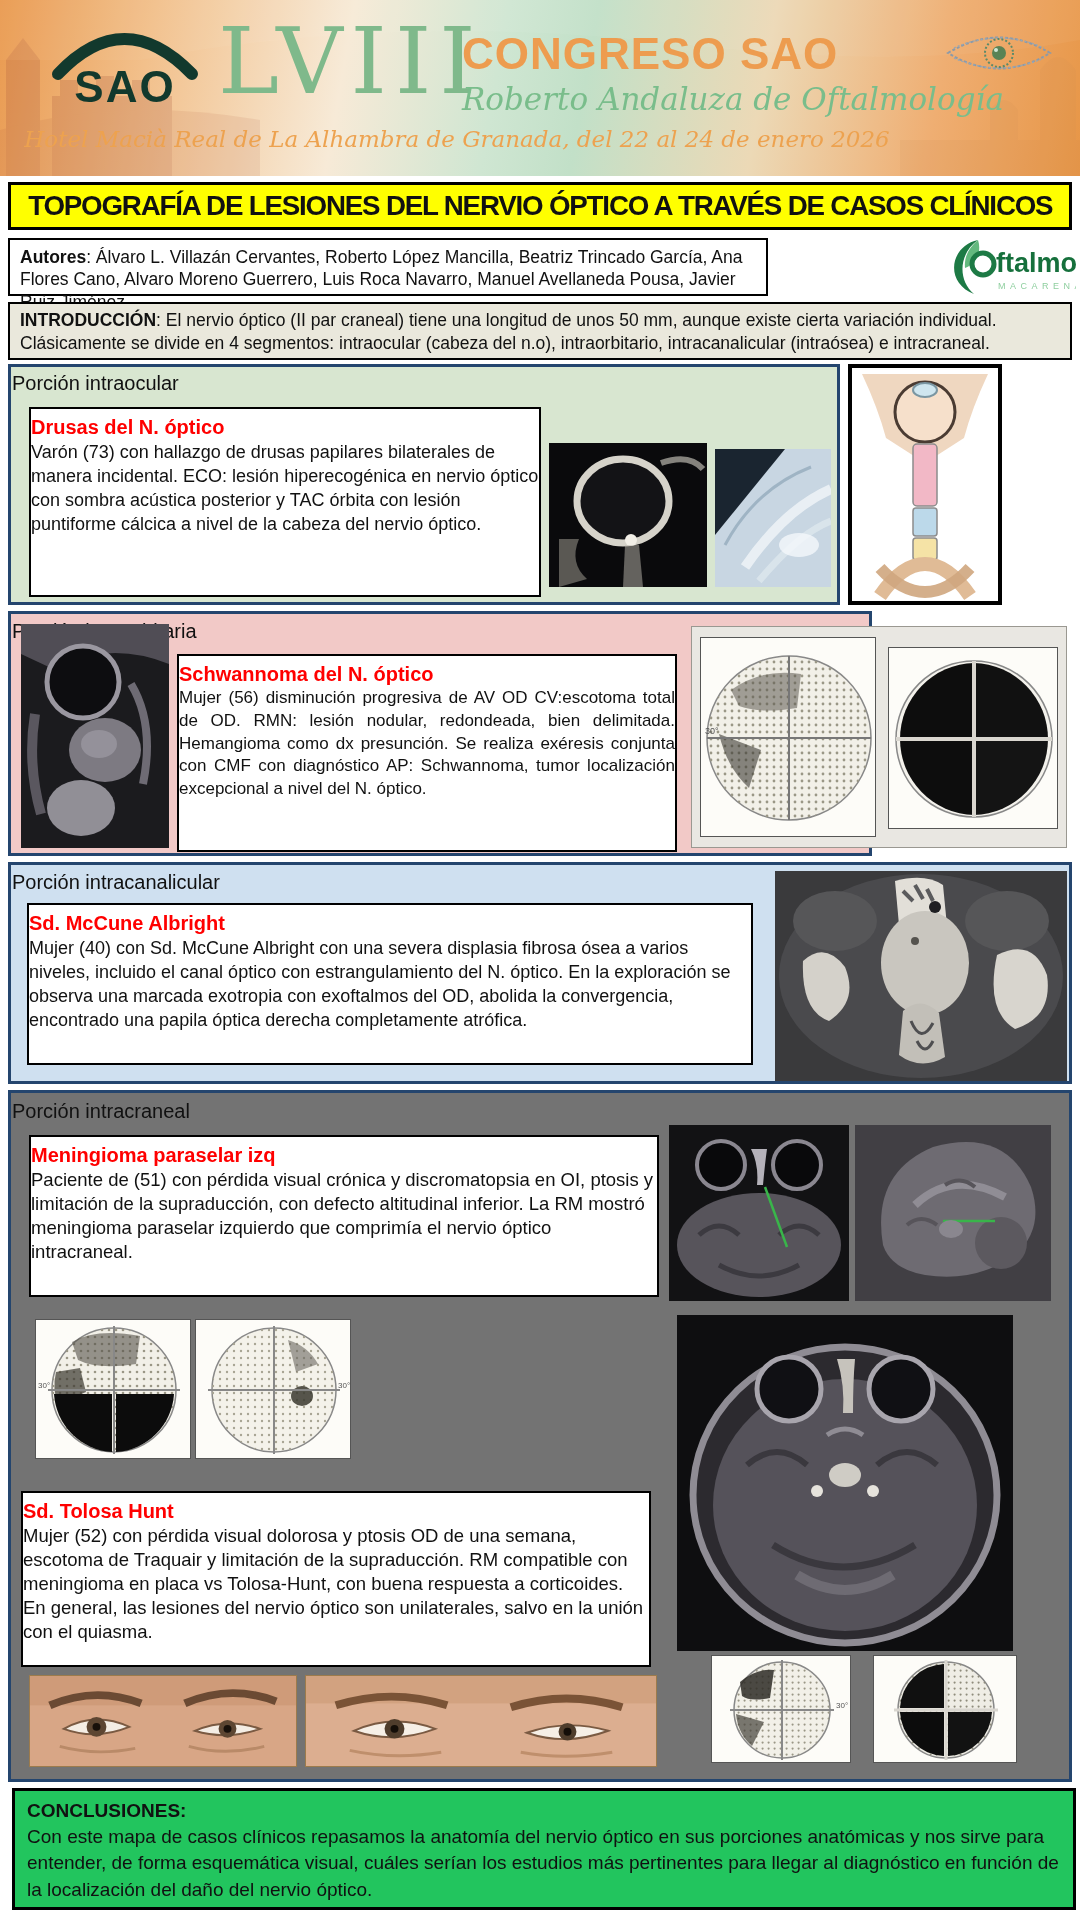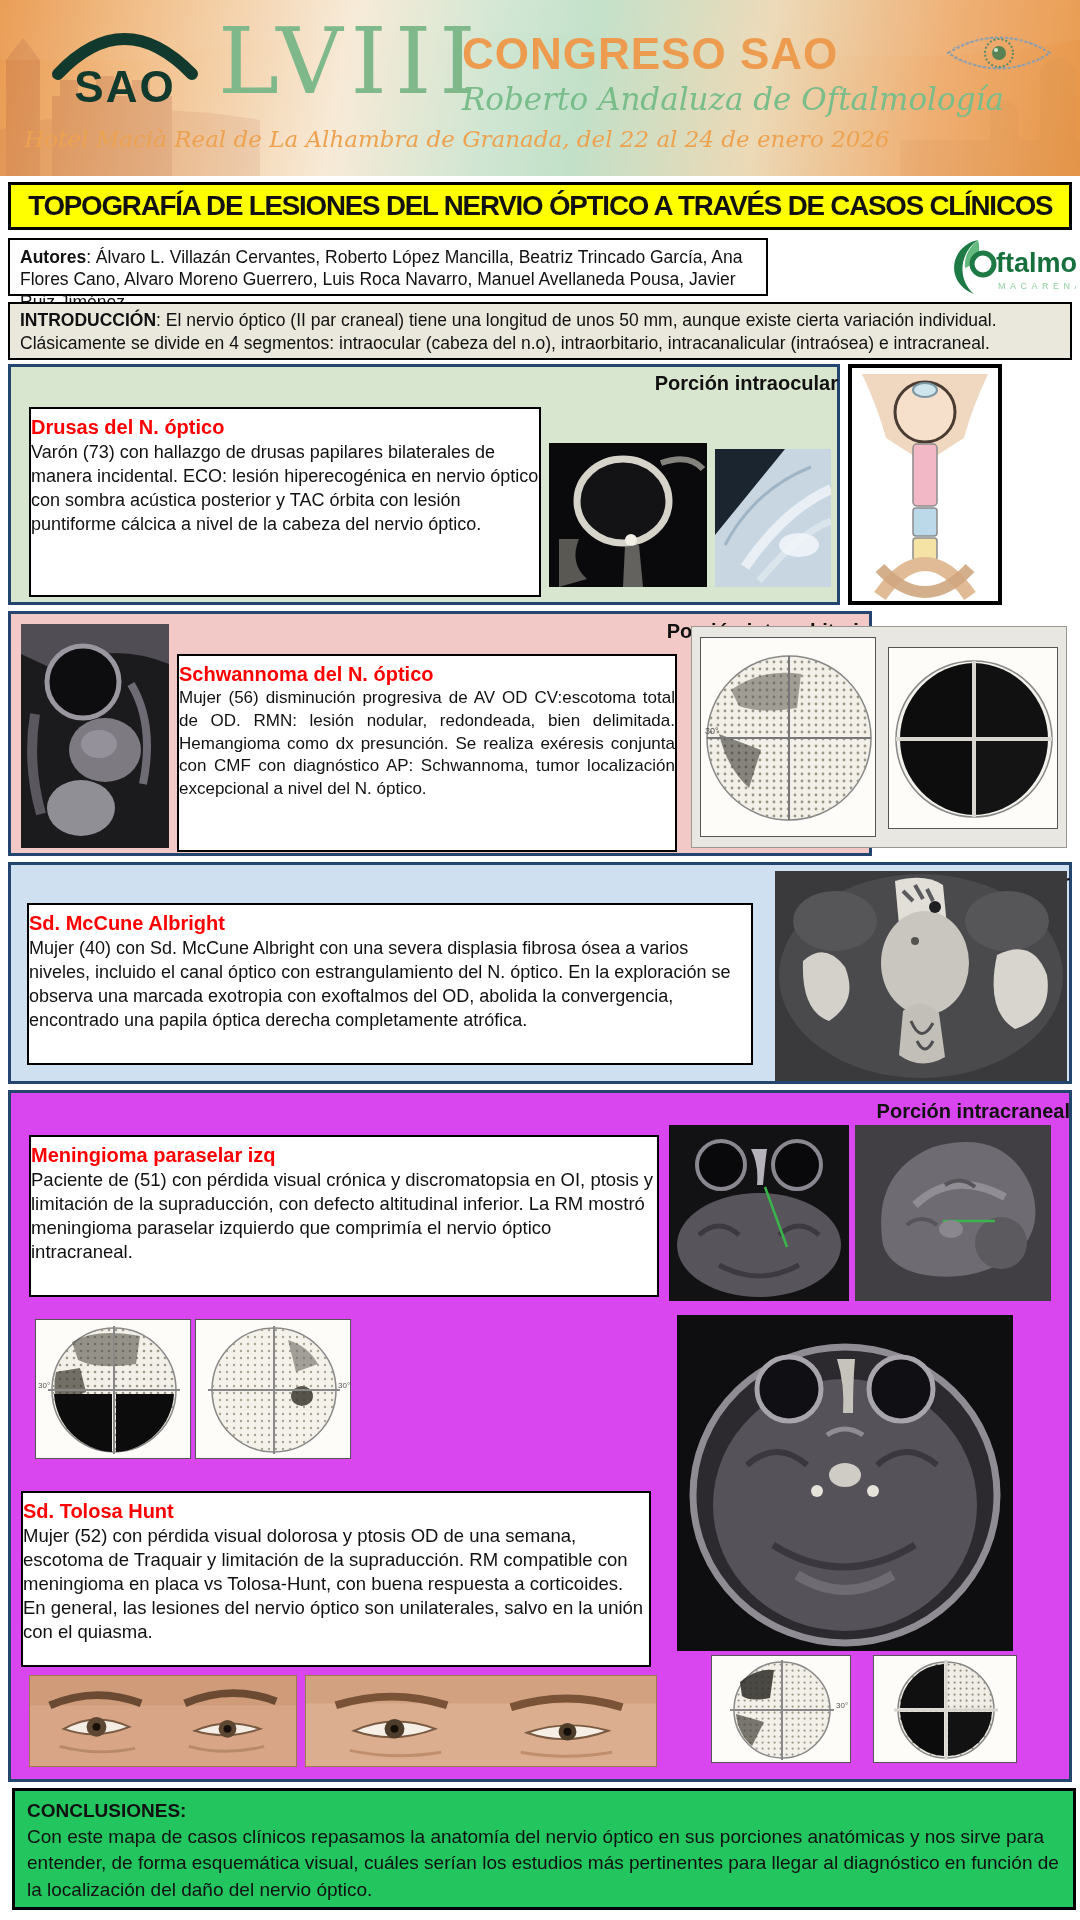--- a/index.html
+++ b/index.html
@@ -22,29 +22,29 @@
     display:flex;align-items:center;justify-content:center}
   #titlebar span{font-size:28px;font-weight:bold;letter-spacing:-1.2px;white-space:nowrap;transform:scaleX(.99)}
   #authorsbox{left:8px;top:238px;width:760px;height:58px;background:#fff;border:2px solid #000;
     padding:6px 10px;font-size:17.5px;line-height:1.28}
   #introbox{left:8px;top:302px;width:1064px;height:58px;background:#eae8dc;border:2px solid #000000;
     padding:5px 10px;font-size:17.5px;line-height:1.32}
   .lead{font-weight:bold}
 
   
   .section{border:3px solid #24456e}
-  .sec-title{position:absolute;left:1px;width:100%;text-align:right;font-size:20px;font-weight:bold}
+  .sec-title{position:absolute;left:1px;width:100%;text-align:left;font-size:20px;font-weight:normal}
   .case-box{position:absolute;background:#fff;border:2px solid #000;padding:6px 0}
   .case-title{color:#f00;font-weight:bold;font-size:20px;line-height:1.25}
   .case-text{font-size:18px;line-height:1.34}
   #sec-intraocular{left:8px;top:364px;width:832px;height:241px;background:#d8e6d0}
   #diagram{left:848px;top:364px;width:154px;height:241px;background:#fff;border:4px solid #000}
   #sec-intraorbitaria{left:8px;top:611px;width:864px;height:245px;background:#f2c9c7}
   #sec-intracanalicular{left:8px;top:862px;width:1064px;height:222px;background:#cfe0f0}
-  #sec-intracraneal{left:8px;top:1090px;width:1064px;height:692px;background:#d946ef}
+  #sec-intracraneal{left:8px;top:1090px;width:1064px;height:692px;background:#737373}
   #schw-text{font-size:17px;text-align:justify}
   #tolosa-box .case-text,#men-box .case-text{font-size:18.5px;line-height:1.3}
 
   .img{position:absolute;overflow:hidden}
   .img svg{display:block;width:100%;height:100%}
   .vf-box{position:absolute;background:#fdfcf8;border:1px solid #555}
 
   
   #conclusions{left:12px;top:1788px;width:1064px;height:122px;background:#22c55e;border:3px solid #000;
     padding:7px 12px;font-size:19px;line-height:1.38}

